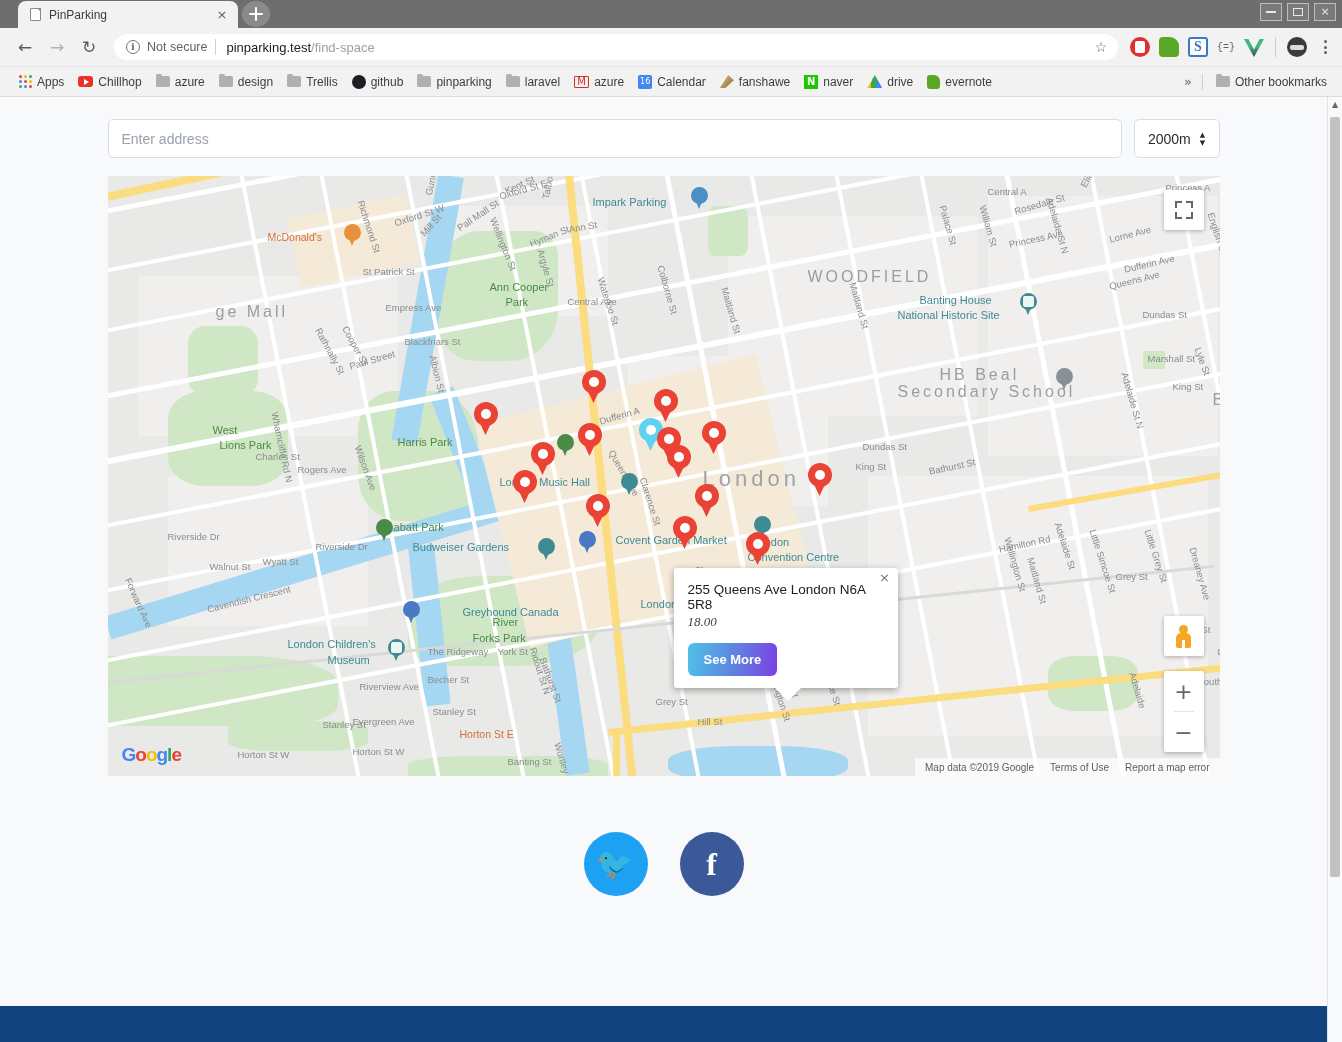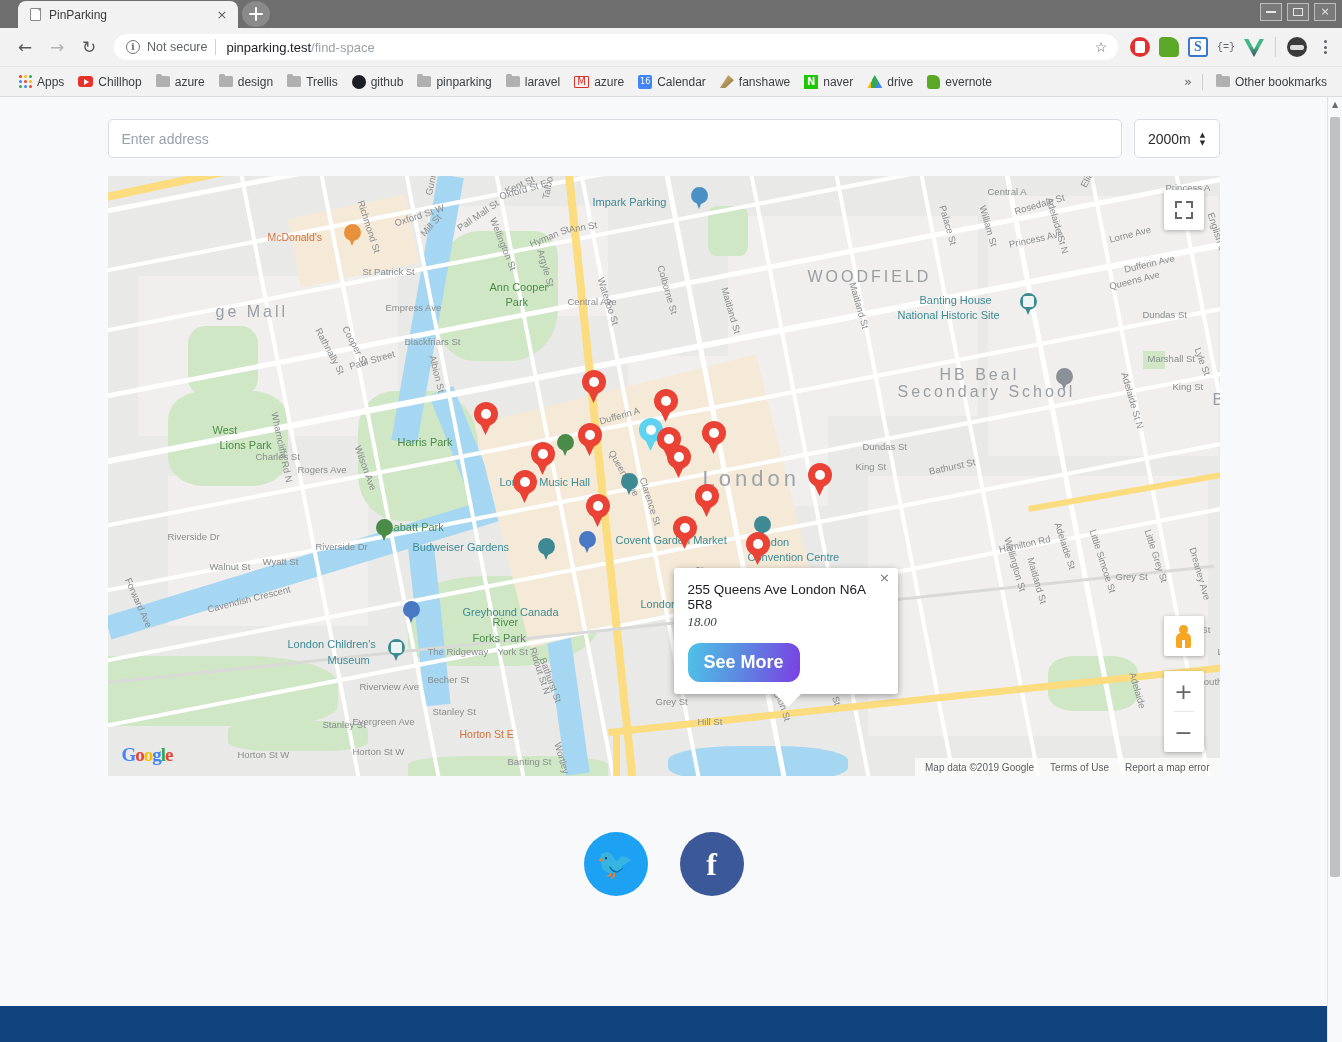--- a/index.html
+++ b/index.html
@@ -329,21 +329,21 @@
     box-shadow:0 1px 4px rgba(0,0,0,.3);
   }
   .zoomctl div {
     height:40px; display:flex; align-items:center; justify-content:center;
     color:#666; font-size:22px; font-family:"DejaVu Sans",sans-serif;
   }
   .zoomctl .zsep { height:1px; background:#e6e6e6; margin:0 10px; }
 
   .gmark {
     position:absolute; left:14px; bottom:10px;
-    font-family:Liberation Serif, serif; font-weight:bold; font-size:19px;
+    font-family:Liberation Sans, sans-serif; font-weight:bold; font-size:19px;
     letter-spacing:-1px;
   }
   .gmark span:nth-child(1){color:#4285f4;}
   .gmark span:nth-child(2){color:#ea4335;}
   .gmark span:nth-child(3){color:#fbbc05;}
   .gmark span:nth-child(4){color:#4285f4;}
   .gmark span:nth-child(5){color:#34a853;}
   .gmark span:nth-child(6){color:#ea4335;}
 
   .attr-bar {
@@ -367,23 +367,23 @@
   }
   .iw-close {
     position:absolute; right:6px; top:3px; width:14px; height:14px;
     color:#777; font-size:13px; line-height:14px; text-align:center;
     font-family:"DejaVu Sans",sans-serif;
   }
   .iw-title { font-size:13.5px; color:#202124; font-family:"Liberation Sans",sans-serif; }
   .iw-price { font-size:13px; color:#3c4043; font-style:italic; margin-top:2px; font-family:"Liberation Serif",serif;}
   .iw-btn {
     margin-top:13px; display:inline-block;
-    padding:9px 16px; border-radius:12px;
+    padding:9px 16px; border-radius:6px;
     background: linear-gradient(100deg,#4fc3e8 0%,#5b8ce0 45%,#7b3fe4 100%);
-    color:#fff; font-size:18px; font-weight:bold;
+    color:#fff; font-size:13px; font-weight:bold;
     font-family:"Liberation Sans",sans-serif;
   }
 
   
   .social {
     max-width:1112px; margin:0 auto; padding:56px 0 46px;
     display:flex; justify-content:center; gap:32px;
   }
   .soc {
     width:64px; height:64px; border-radius:50%;

